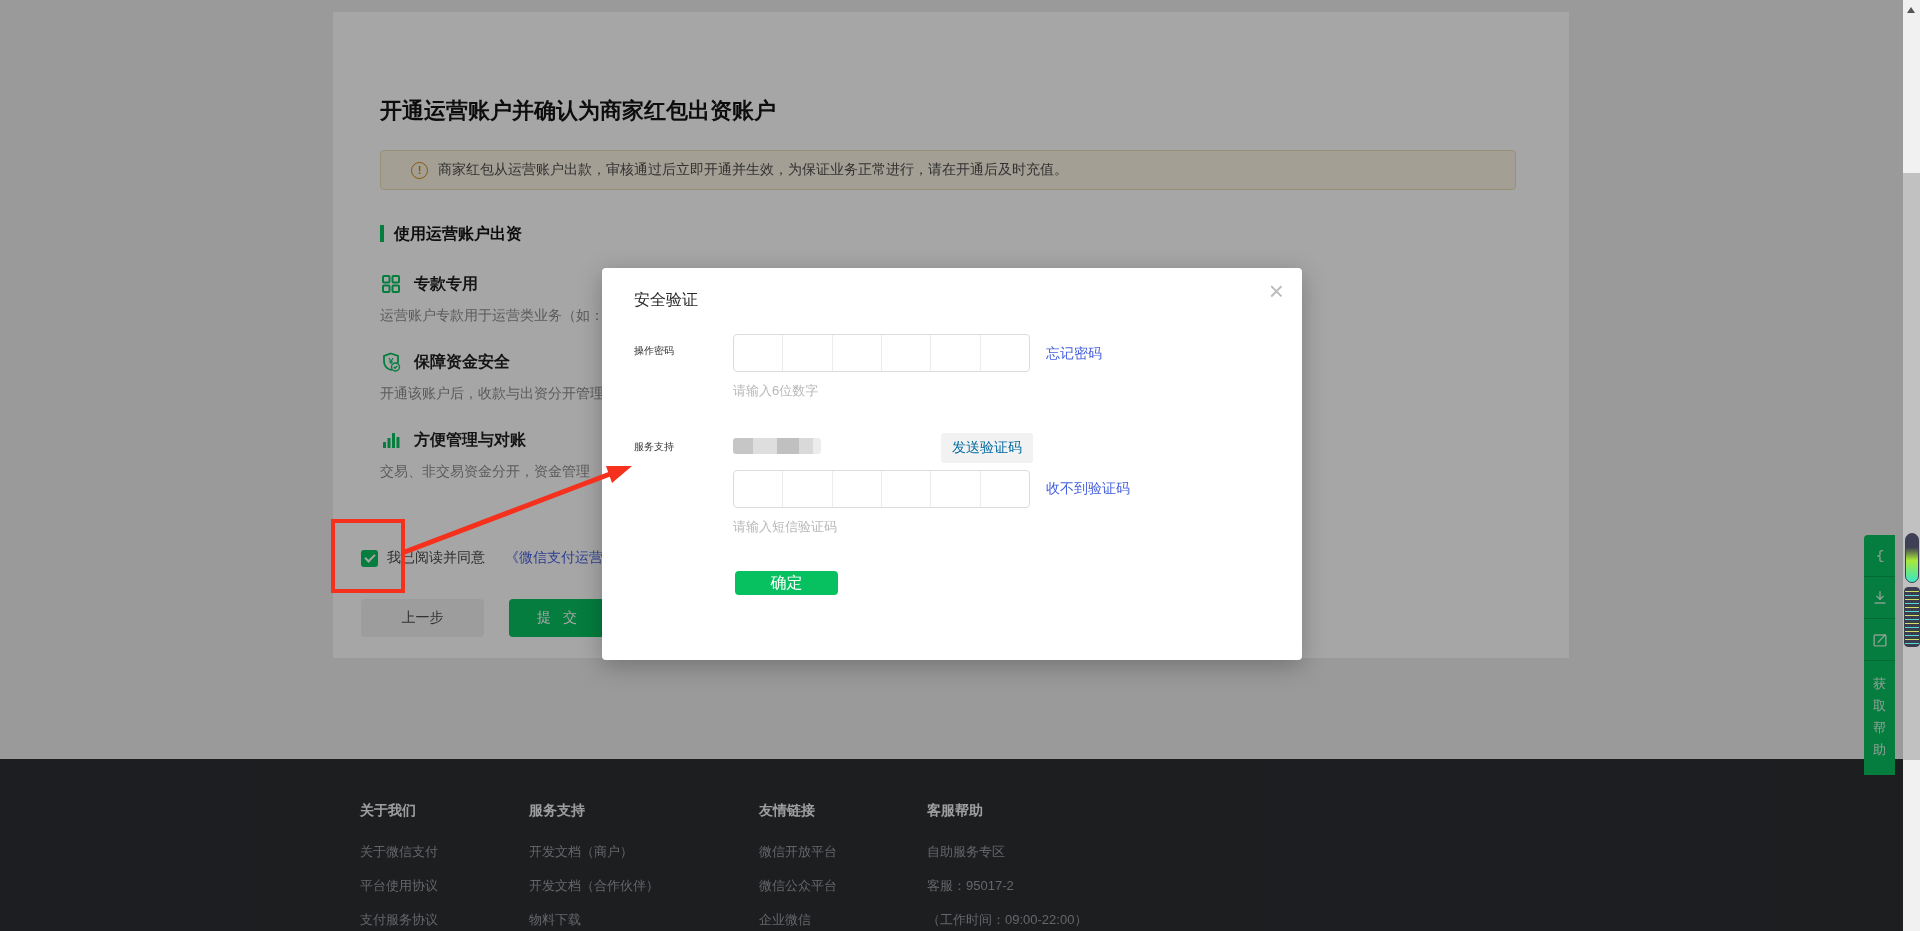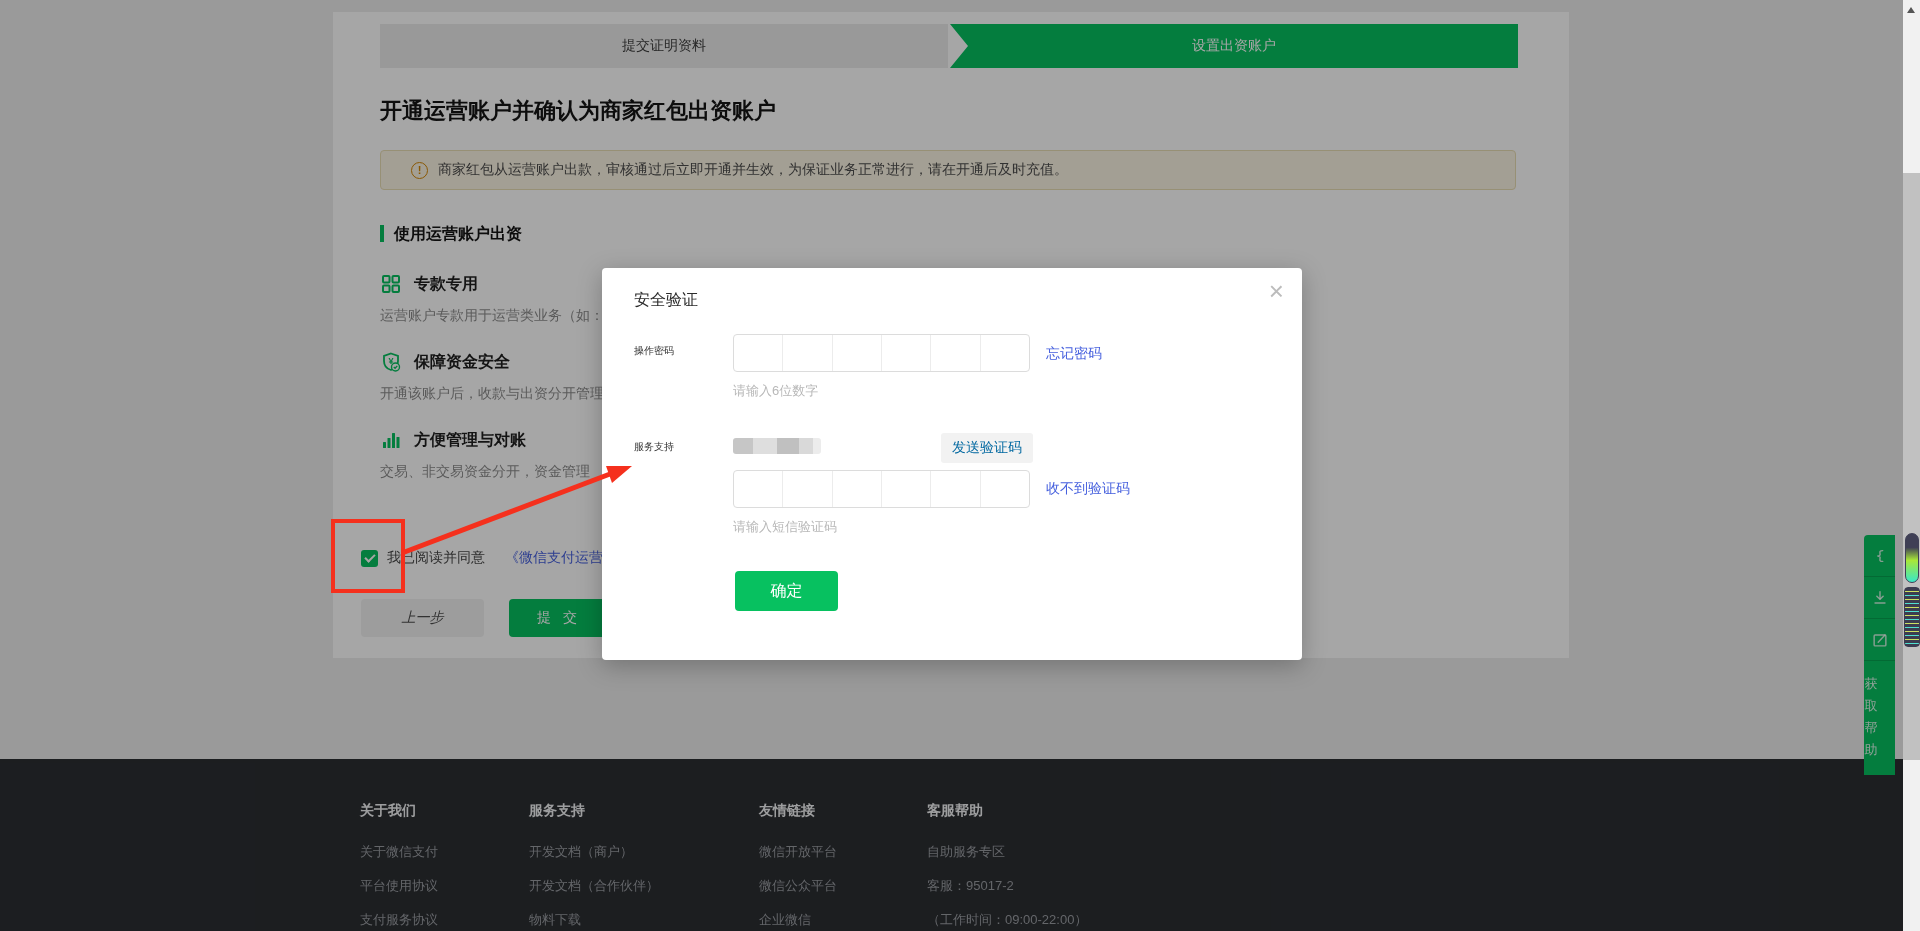--- a/index.html
+++ b/index.html
@@ -29,55 +29,55 @@
   .feat-head{display:flex;align-items:center;gap:12px;height:22px;}
   .feat-title{font-size:16px;font-weight:bold;color:#1f1f1f;}
   .feat-desc{margin-top:12px;font-size:14px;color:#8c8c8c;white-space:nowrap;}
   .agree-row{position:absolute;left:28px;top:537px;display:flex;align-items:center;font-size:14px;color:#4a4a4a;}
   .checkbox{width:17px;height:17px;background:#07c160;border-radius:3px;margin-right:9px;position:relative;flex:0 0 auto;}
   .checkbox::after{content:"";position:absolute;left:4px;top:4px;width:8px;height:4px;
     border-left:2px solid #fff;border-bottom:2px solid #fff;transform:rotate(-45deg);}
   .agree-link{color:#4761de;margin-left:20px;text-decoration:none;}
   .btn-row{position:absolute;left:28px;top:587px;display:flex;gap:25px;}
   .btn{height:38px;display:flex;align-items:center;justify-content:center;font-size:14px;border-radius:4px;cursor:pointer;}
-  .btn-prev{width:123px;background:#f2f2f2;color:#4d4d4d;font-style:italic;}
+  .btn-prev{width:123px;background:#f2f2f2;color:#4d4d4d;}
   .btn-submit{width:100px;background:#07c160;color:#ffffff;letter-spacing:4px;}
   .icon-svg{display:block;}
   
   .footer{position:absolute;left:0;top:759px;width:1903px;height:172px;background:#2b2e32;z-index:1;}
   .fcol{position:absolute;top:0;}
   .fcol-title{font-size:14px;font-weight:bold;color:#f2f3f4;position:absolute;top:43px;white-space:nowrap;}
   .fcol-links{position:absolute;top:84px;white-space:nowrap;}
   .fcol-links div{font-size:13px;color:#9a9da2;margin-bottom:16px;}
   
   .side-toolbar{position:absolute;left:1864px;top:535px;width:31px;background:#07c160;z-index:2;
     border-radius:4px 0 0 0;}
   .side-btn{width:31px;height:42px;display:flex;align-items:center;justify-content:center;
     border-bottom:1px solid rgba(0,0,0,0.15);box-sizing:border-box;cursor:pointer;}
-  .side-help{width:31px;padding:12px 0 14px 0;display:flex;}
+  .side-help{width:31px;padding:12px 0 14px 0;display:flex;justify-content:center;}
   .side-help-text{font-size:13px;color:rgba(255,255,255,0.85);width:14px;line-height:22px;text-align:center;word-break:break-all;}
   
   .overlay{position:absolute;left:0;top:0;width:1903px;height:931px;background:rgba(0,0,0,0.35);z-index:40;}
   
   .modal{position:absolute;left:602px;top:268px;width:700px;height:392px;background:#fff;border-radius:4px;
     box-shadow:0 6px 24px rgba(0,0,0,0.25);z-index:50;}
   .modal-title{position:absolute;left:32px;top:22px;font-size:16px;color:#2b2b2b;}
   .modal-close{position:absolute;right:18px;top:10px;font-size:26px;color:#bcbcbc;cursor:pointer;line-height:26px;}
   .m-label{position:absolute;left:32px;font-size:10px;color:#333;}
   .code-input{position:absolute;left:131px;width:297px;height:38px;border:1px solid #dcdcdc;border-radius:4px;
     box-sizing:border-box;display:flex;background:#fff;}
   .code-cell{flex:1;border-left:1px solid #ececec;}
   .code-cell:first-child{border-left:none;}
   .m-hint{position:absolute;left:131px;font-size:13px;color:#b8b8b8;}
   .m-link{position:absolute;left:444px;font-size:14px;color:#4761de;text-decoration:none;white-space:nowrap;}
   .phone-mask{position:absolute;left:131px;top:170px;width:88px;height:16px;border-radius:3px;overflow:hidden;display:flex;}
   .phone-mask span{height:100%;}
   .send-btn{position:absolute;left:339px;top:165px;width:92px;height:30px;background:#f2f2f2;border-radius:3px;
     font-size:14px;color:#0369a1;display:flex;align-items:center;justify-content:center;cursor:pointer;}
-  .confirm-btn{position:absolute;left:133px;top:303px;width:103px;height:40px;background:#07c160;border-radius:4px;
+  .confirm-btn{position:absolute;left:133px;top:303px;width:103px;height:24px;background:#07c160;border-radius:4px;
     color:#fff;font-size:16px;display:flex;align-items:center;justify-content:center;cursor:pointer;}
   
   .anno-rect{position:absolute;left:331px;top:519px;width:66px;height:66px;border:4px solid #f5301d;z-index:70;}
   .anno-svg{position:absolute;left:0;top:0;width:1920px;height:931px;z-index:70;pointer-events:none;}
   
   .scrollbar{position:absolute;left:1903px;top:0;width:17px;height:931px;background:#f1f1f1;z-index:80;}
   .scroll-arrow{position:absolute;left:4px;top:7px;width:0;height:0;
     border-left:4.5px solid transparent;border-right:4.5px solid transparent;border-bottom:6px solid #555;}
   .scroll-thumb{position:absolute;left:0;top:173px;width:17px;height:587px;background:#c1c1c1;}
   .scroll-marker1{position:absolute;left:2px;top:533px;width:12px;height:48px;border-radius:7px;
@@ -85,28 +85,20 @@
     background:linear-gradient(180deg,#3f3f55 0%,#3f3f55 28%,#a9e838 55%,#38e8c8 100%);}
   .scroll-marker2{position:absolute;left:1px;top:587px;width:14px;height:58px;border-radius:4px;
     border:1px solid #3c3c50;
     background:repeating-linear-gradient(180deg,#3c3c50 0px,#3c3c50 3px,#cbe060 3px,#cbe060 4px,#3c3c50 4px,#3c3c50 7px,#4fe0cf 7px,#4fe0cf 8px);}
 </style>
 </head>
 <body>
 
 <div class="main-card">
 
-  <div class="tabbar">
-    <div class="tab tab-inactive">
-      <span>提交证明资料</span>
-    </div>
-    <div class="tab tab-active">
-      <span>设置出资账户</span>
-    </div>
-  </div>
 
   <div class="page-title">开通运营账户并确认为商家红包出资账户</div>
 
   <div class="notice">
     <span class="notice-icon">!</span>
     <span>商家红包从运营账户出款，审核通过后立即开通并生效，为保证业务正常进行，请在开通后及时充值。</span>
   </div>
 
   <div class="section-title">使用运营账户出资</div>
 

